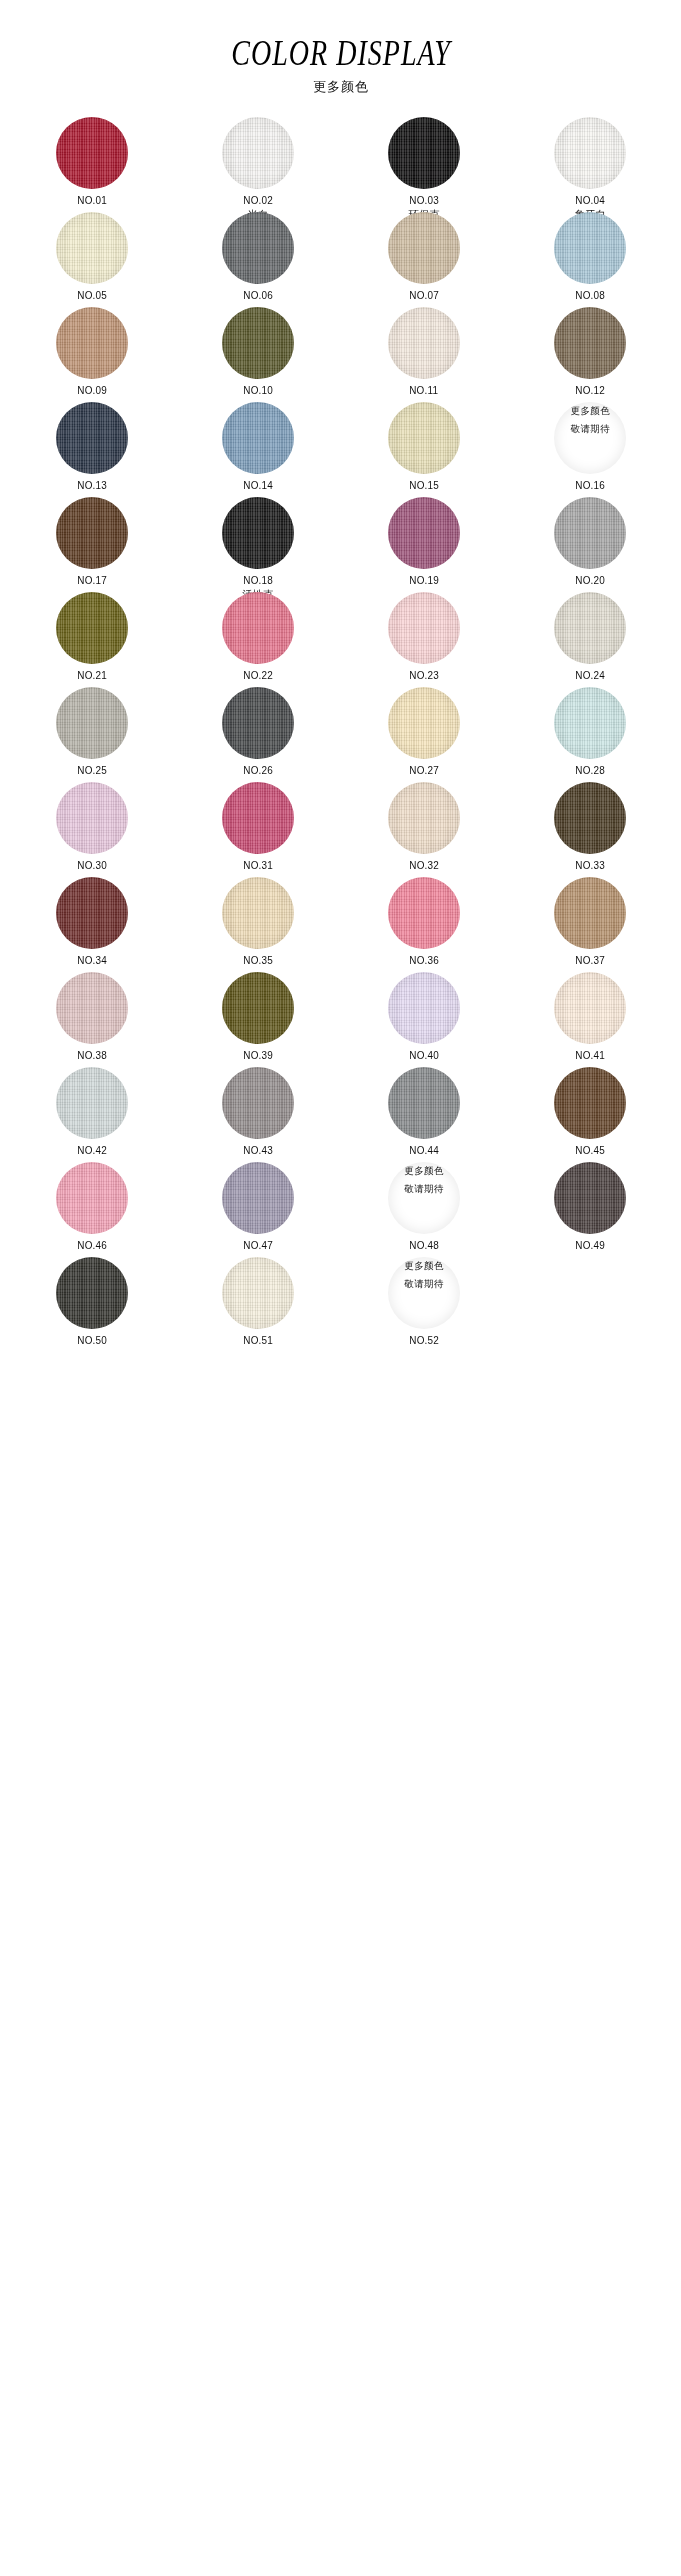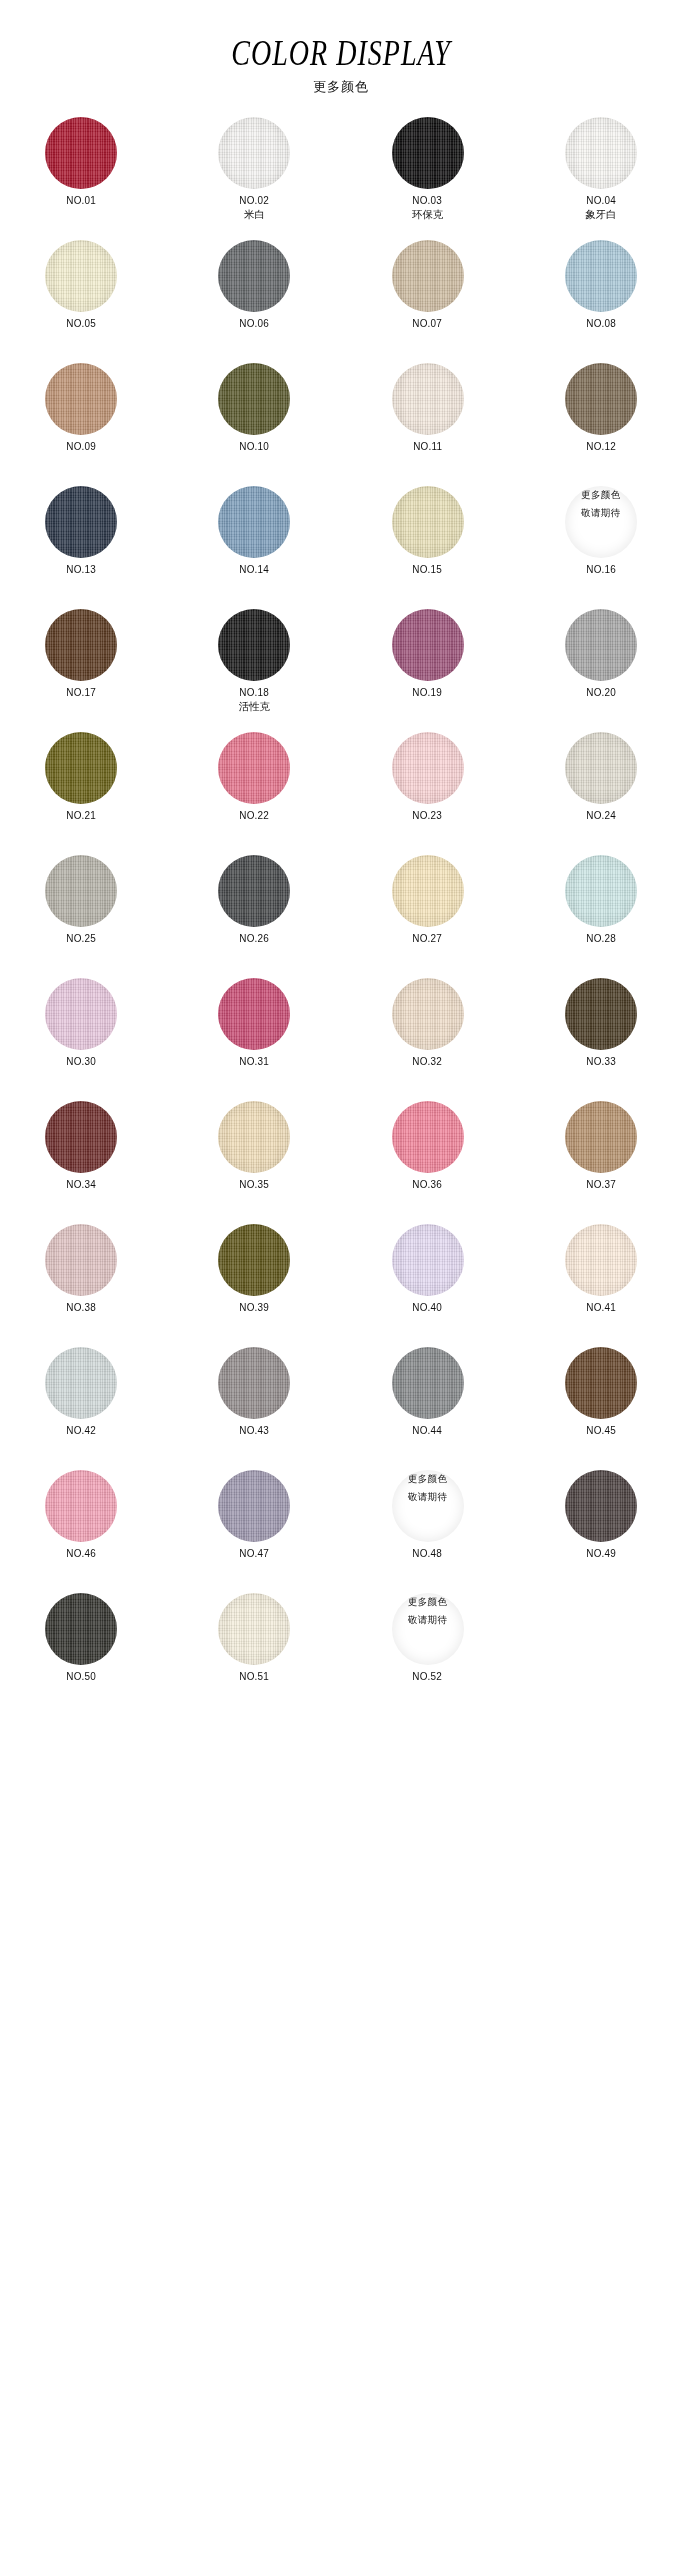--- a/index.html
+++ b/index.html
@@ -50,21 +50,20 @@
   }
 
   
   .swatch-grid {
     display: grid;
     grid-template-columns: repeat(4, 1fr);
     row-gap: 0px;
     column-gap: 0px;
     padding: 0 8.6px;
     box-sizing: border-box;
-    gap: 28px;
   }
 
   .swatch-cell {
     height: 95px;
     display: flex;
     flex-direction: column;
     align-items: center;
     justify-content: flex-start;
     position: relative;
   }

